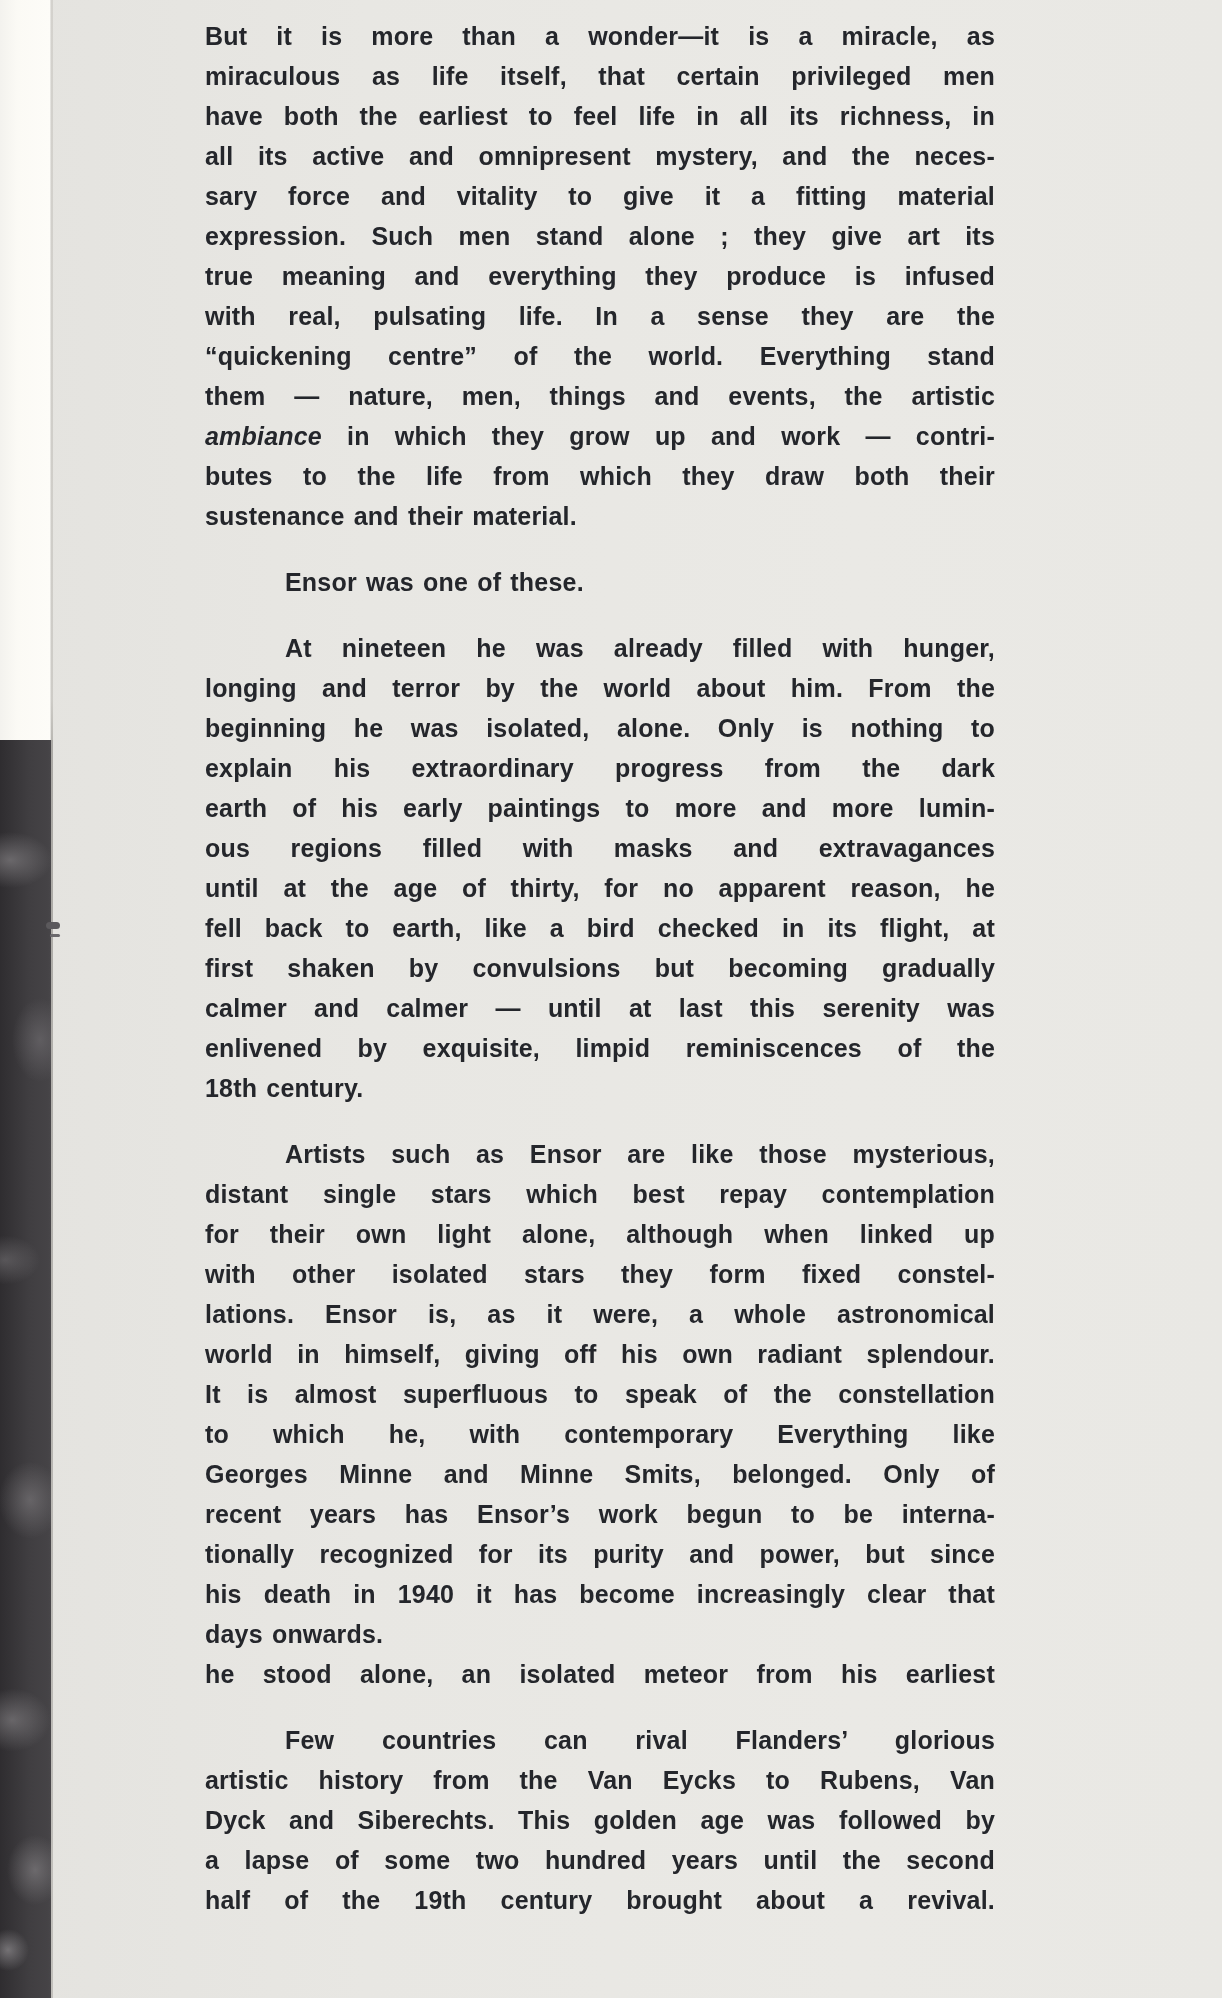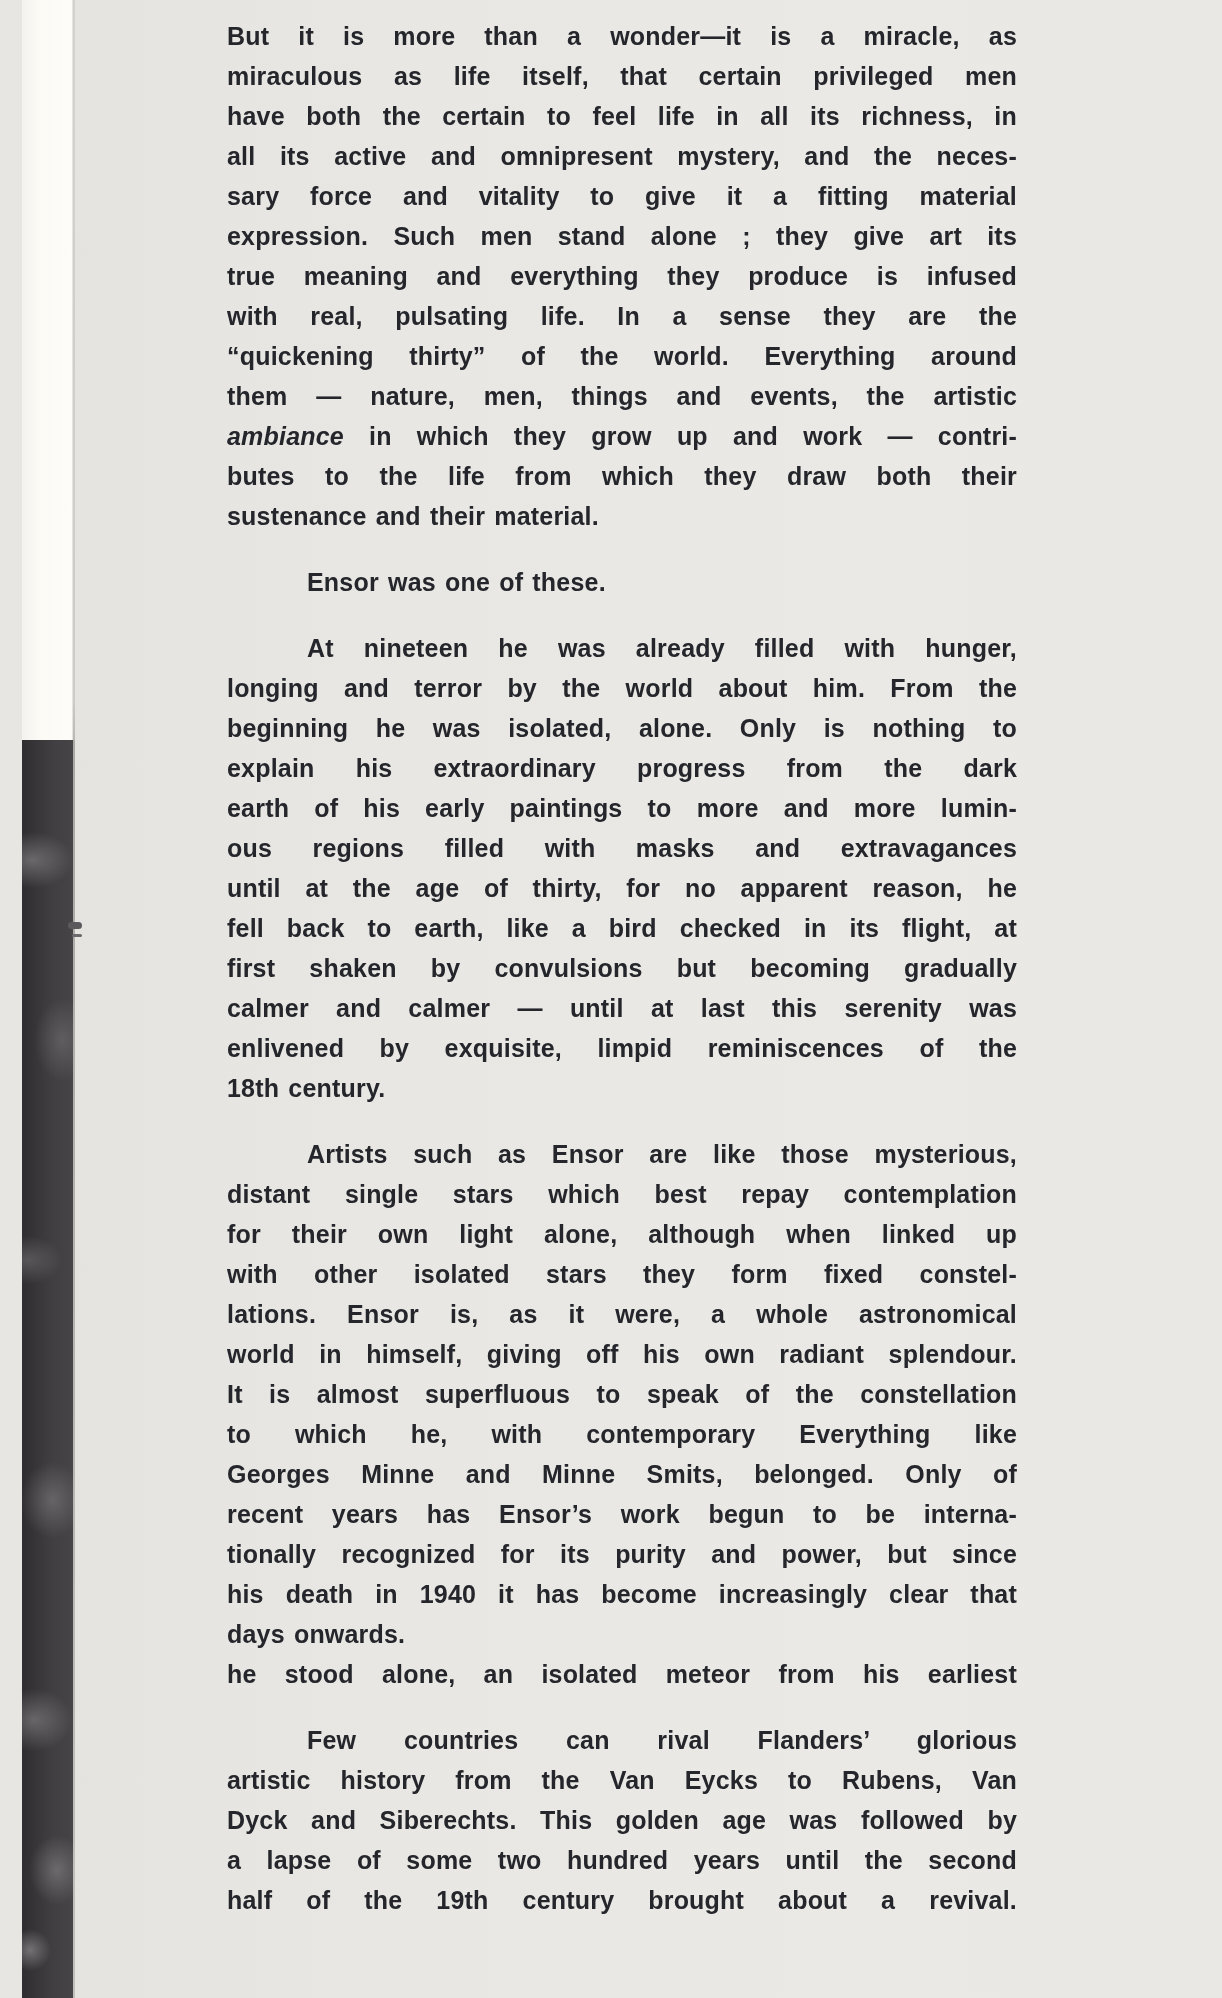--- a/index.html
+++ b/index.html
@@ -8,21 +8,20 @@
     width: 1222px;
     height: 1998px;
     overflow: hidden;
     background: #e7e6e2;
     font-family: "Liberation Sans", sans-serif;
   }
   .page {
     position: absolute;
     inset: 0;
     background: linear-gradient(90deg, #e4e3df 0%, #e8e7e3 30%, #eae9e5 70%, #e9e8e4 100%);
-    margin-left: 22px;
   }
   
   .white-strip {
     position: absolute;
     left: 0; top: 0;
     width: 50px; height: 740px;
     background: linear-gradient(90deg, #f3f2ee 0%, #fbfaf5 35%, #fdfcf8 100%);
   }
   
   .dark-strip {
@@ -82,27 +81,27 @@
 
 <div class="page">
   <div class="white-strip"></div>
   <div class="dark-strip"></div>
   <div class="seam"></div>
   <div class="stitch"></div>
   <div class="textcol" id="textcol">
       <div class="para">
         <div class="line">But it is more than a wonder—it is a miracle, as</div>
         <div class="line">miraculous as life itself, that certain privileged men</div>
-        <div class="line">have both the certain to feel life in all its richness, in</div>
+        <div class="line">have both the earliest to feel life in all its richness, in</div>
         <div class="line">all its active and omnipresent mystery, and the neces-</div>
         <div class="line">sary force and vitality to give it a fitting material</div>
         <div class="line">expression. Such men stand alone ; they give art its</div>
         <div class="line">true meaning and everything they produce is infused</div>
         <div class="line">with real, pulsating life. In a sense they are the</div>
-        <div class="line">“quickening thirty” of the world. Everything around</div>
+        <div class="line">“quickening centre” of the world. Everything stand</div>
         <div class="line">them — nature, men, things and events, the artistic</div>
         <div class="line"><span class="it">ambiance</span><span> in which they grow up and work — contri-</span></div>
         <div class="line">butes to the life from which they draw both their</div>
         <div class="line plain">sustenance and their material.</div>
       </div>
       <div class="para">
         <div class="line indent plain">Ensor was one of these.</div>
       </div>
       <div class="para">
         <div class="line indent">At nineteen he was already filled with hunger,</div>

